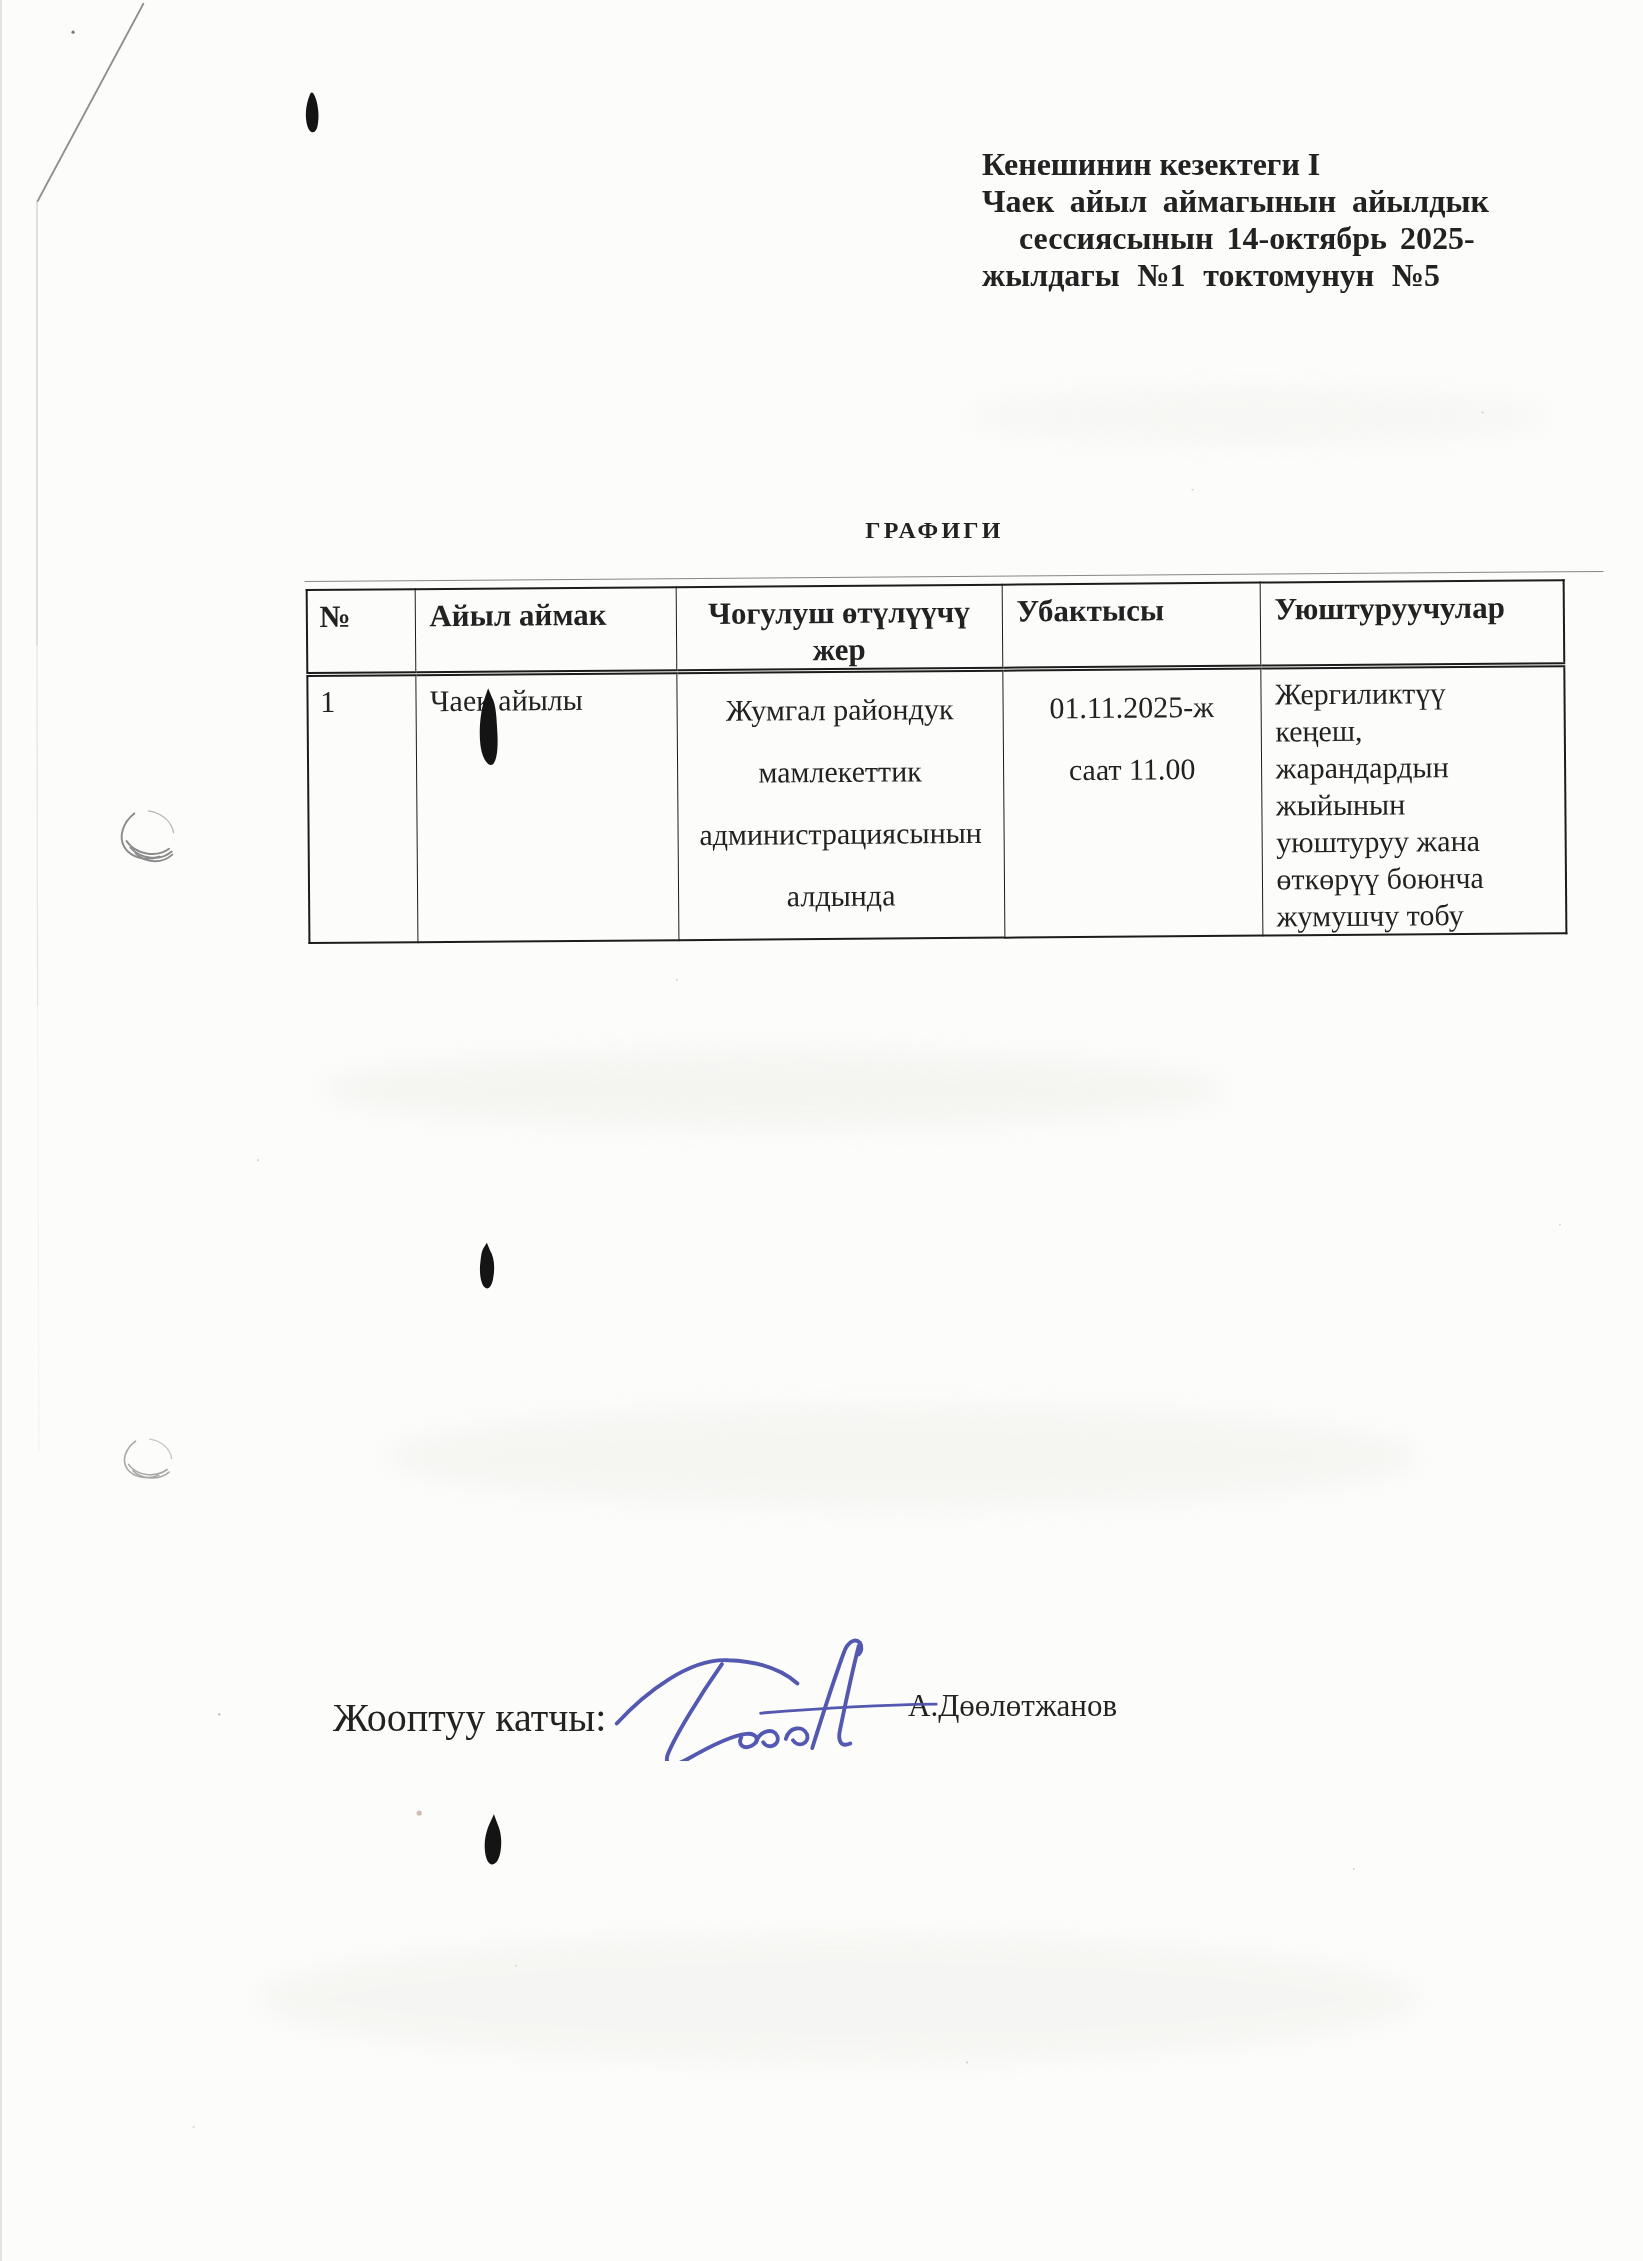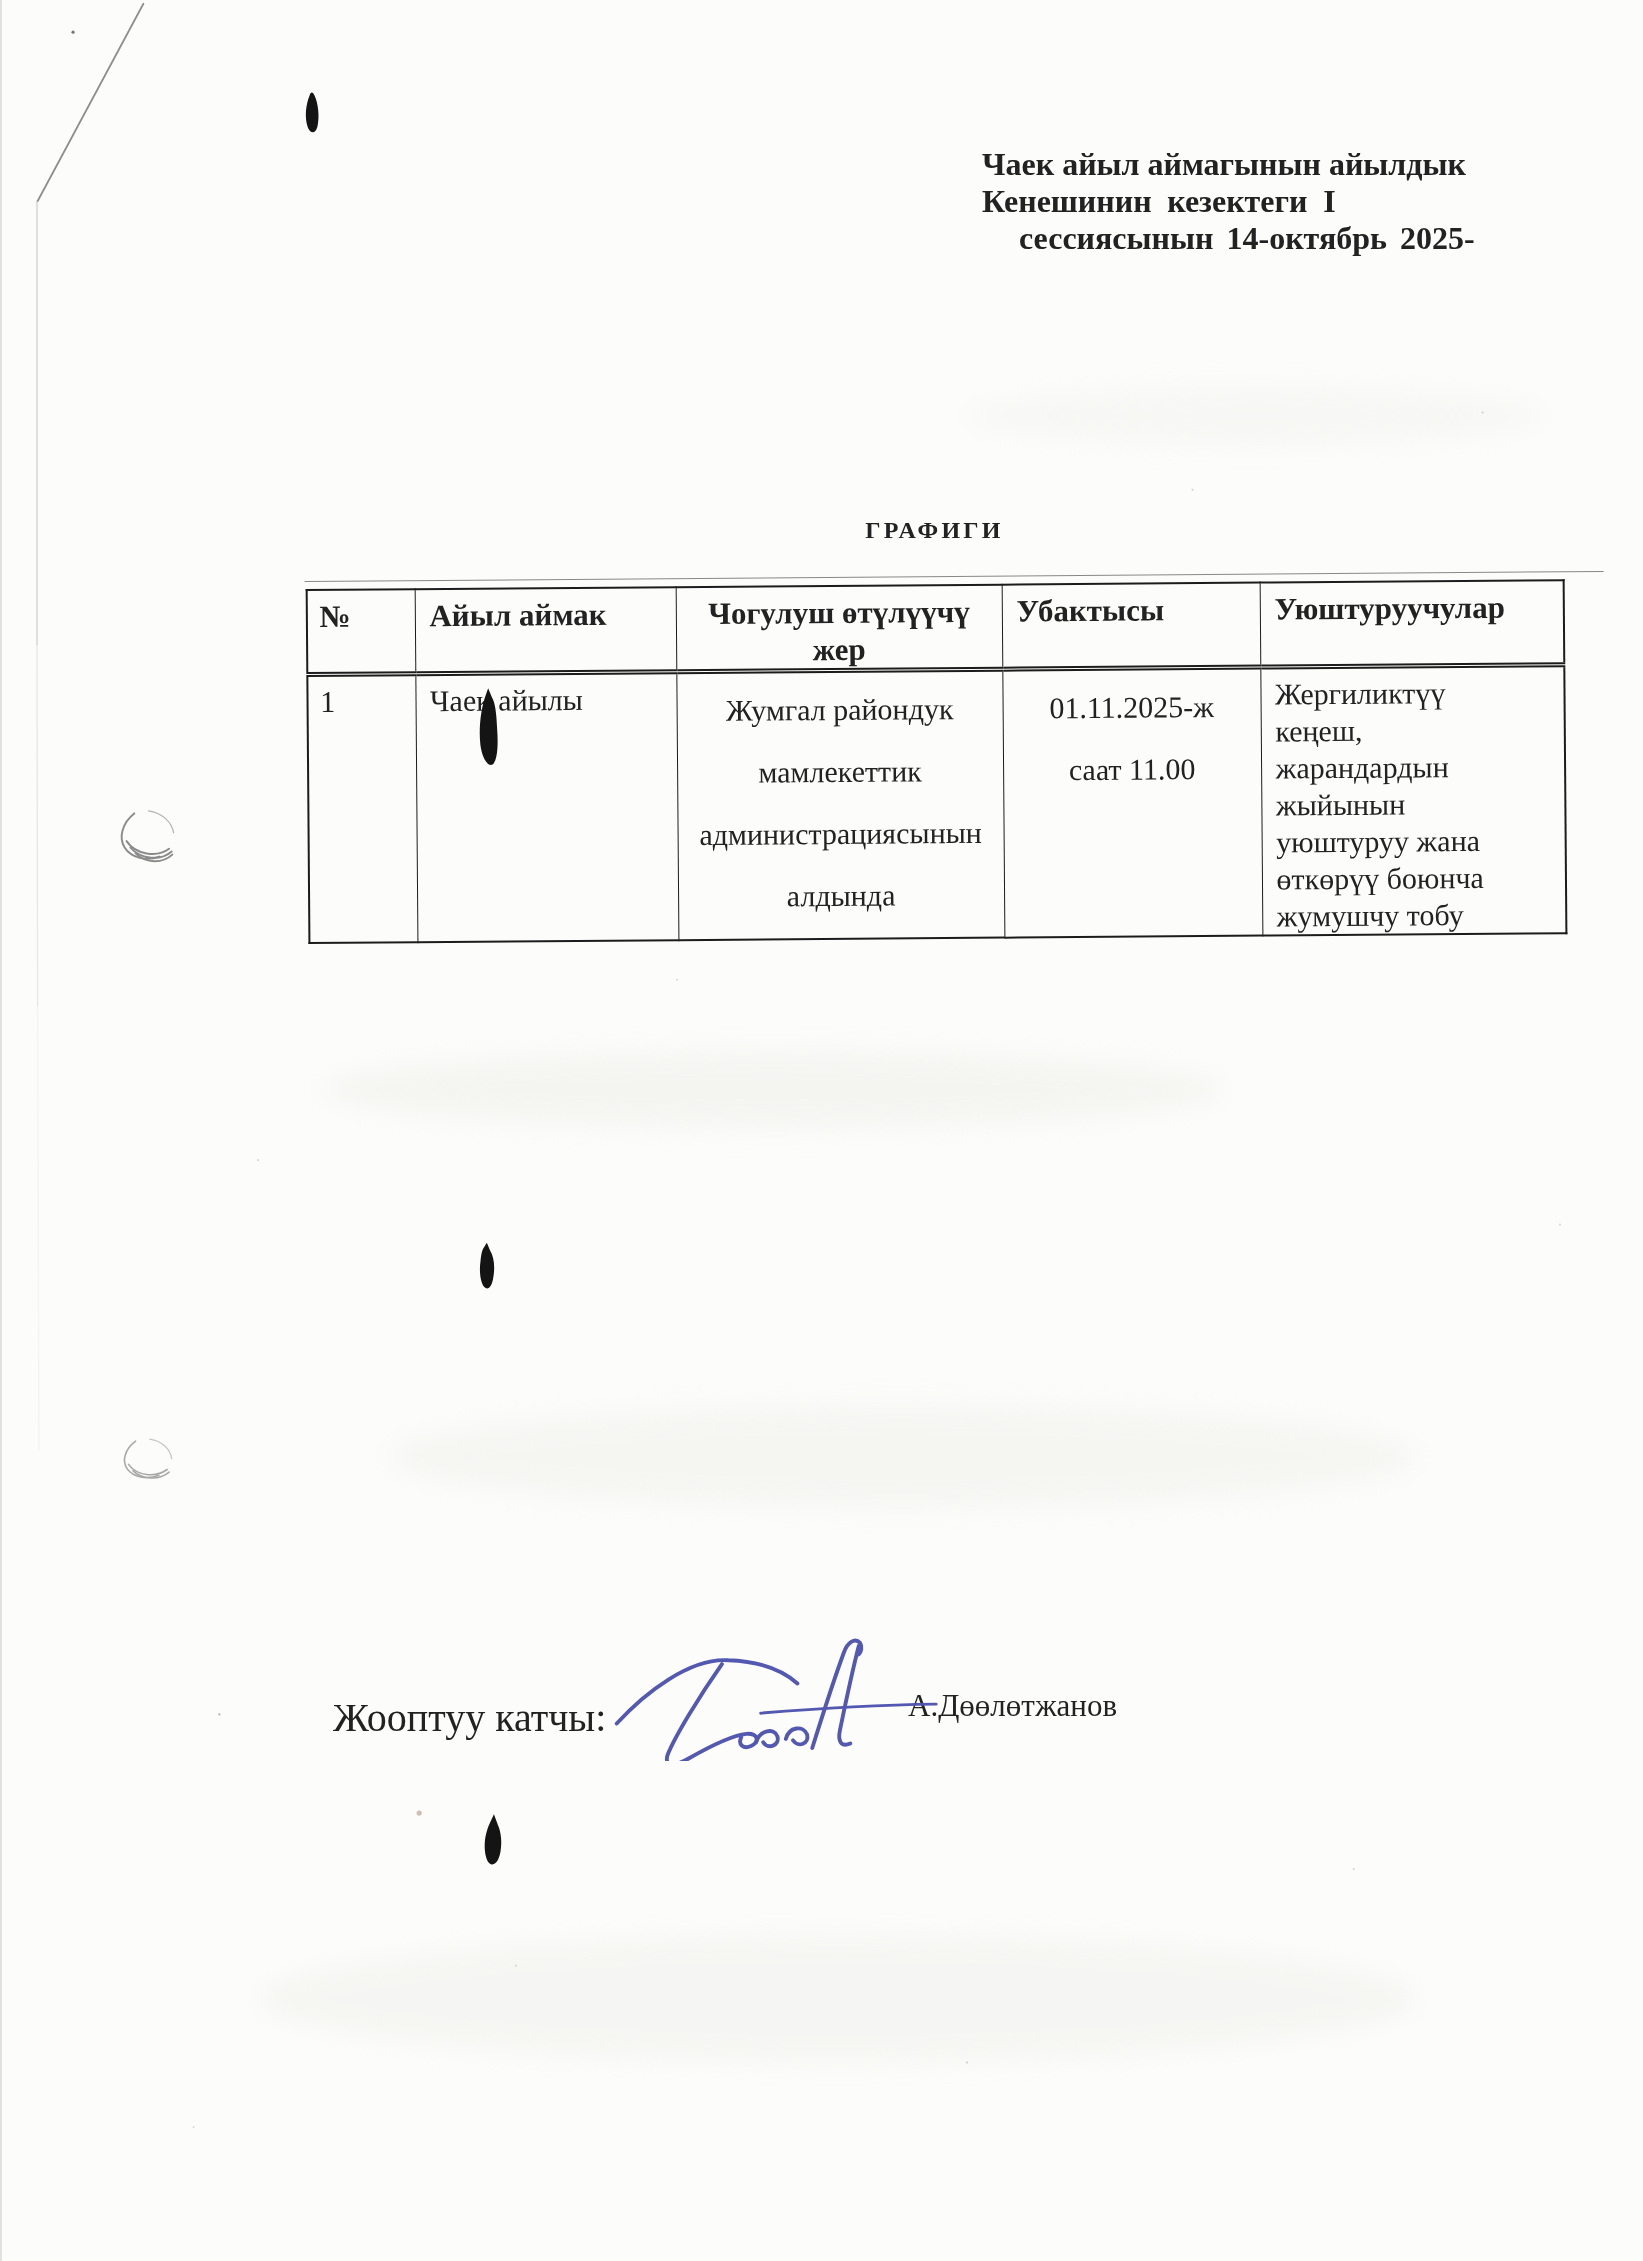--- a/index.html
+++ b/index.html
@@ -70,23 +70,24 @@
 
 <div class="page">
 
   <div class="page-edge"></div>
   <div class="smudge sm1"></div>
   <div class="smudge sm2"></div>
   <div class="smudge sm3"></div>
   <div class="smudge sm4"></div>
 
   <div class="hdr">
+    <div class="ln">Кенешинин кезектеги I</div>
     <div class="ln">Чаек айыл аймагынын айылдык</div>
-    <div class="ln">Кенешинин кезектеги I</div>
     <div class="ln">сессиясынын 14-октябрь 2025-</div>
+    <div class="ln">жылдагы №1 токтомунун №5</div>
   </div>
 
   <div class="graphigi">ГРАФИГИ</div>
 
   <div class="tblwrap">
     <div class="topline"></div>
     <table class="sched">
       <colgroup>
         <col style="width:108px">
           <col style="width:261px">

